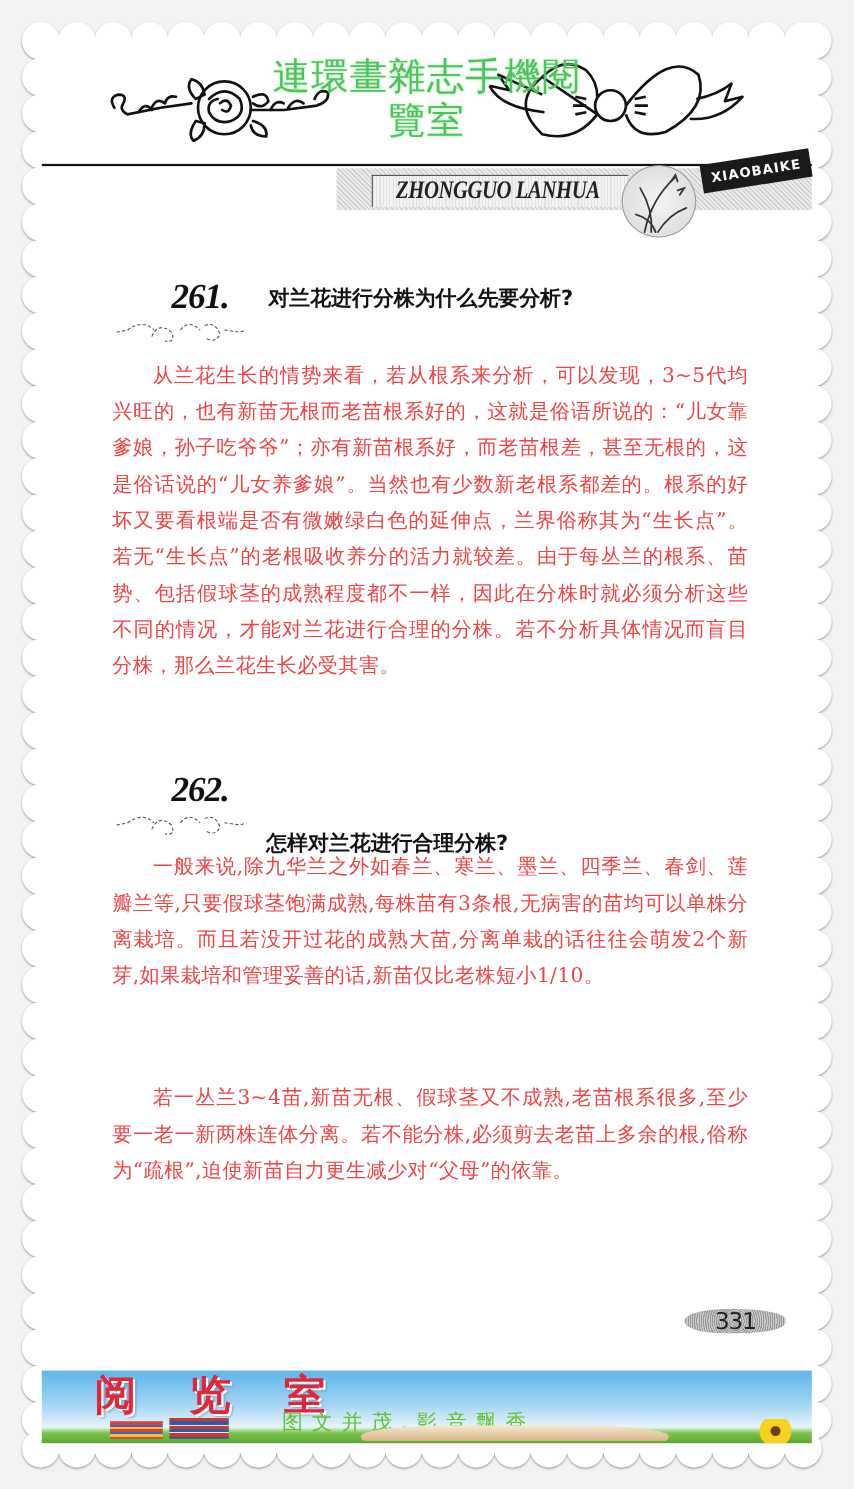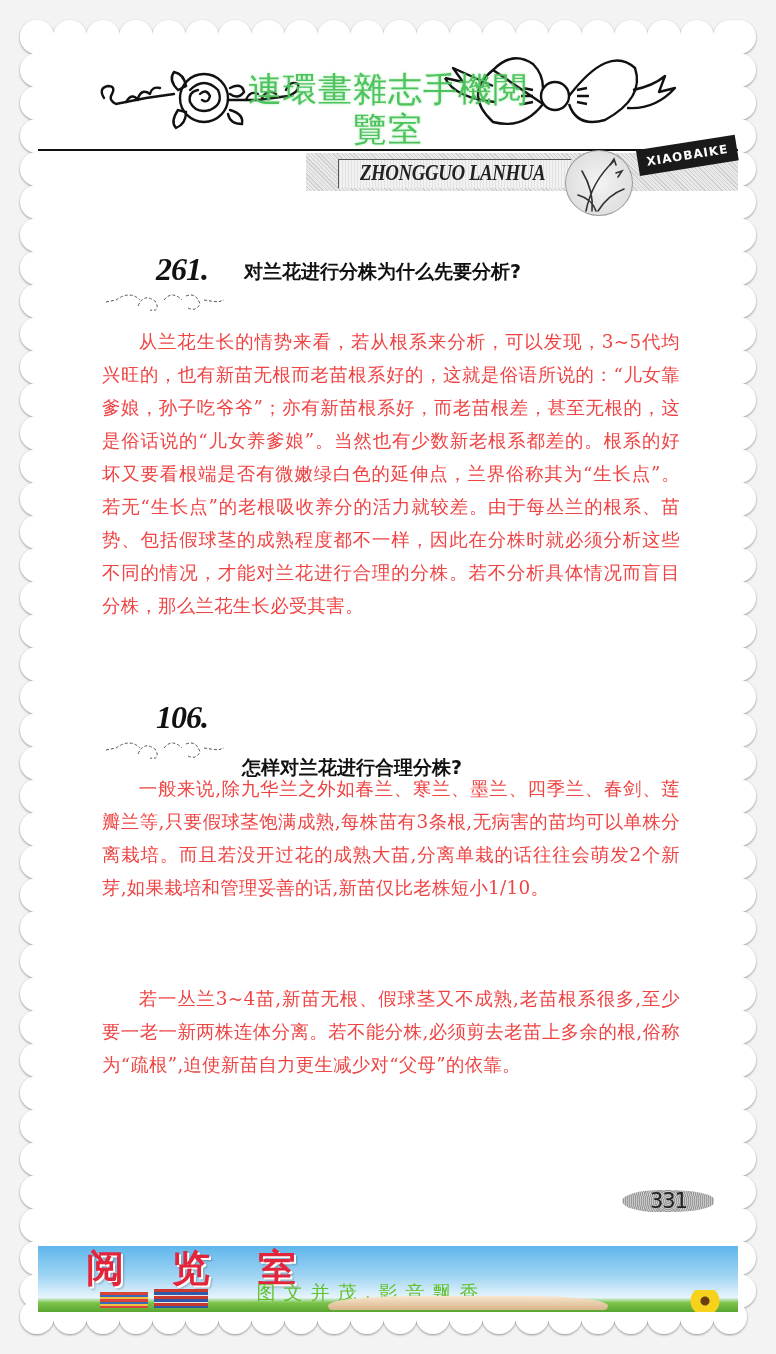--- a/index.html
+++ b/index.html
@@ -8,21 +8,21 @@
     font-family: "DejaVu Serif", "Liberation Serif", serif;
   }
   .frame-svg { position: absolute; left: 0; top: 0; }
   .page {
     position: absolute; left: 38px; top: 38px; width: 700px; height: 1278px; background: #ffffff;
   }
   
   .header-title {
     position: absolute; left: 0; width: 700px; top: 12px; text-align: center;
     color: #4cc35e; font-family: "DejaVu Sans", sans-serif; font-size: 34px; line-height: 40px;
-    letter-spacing: 1px; text-shadow: 0 0 3px rgba(120,220,120,0.6); margin-top: 19px;
+    letter-spacing: 1px; text-shadow: 0 0 3px rgba(120,220,120,0.6);
   }
   .header-title .line2 { display: block; }
   .rose-deco { position: absolute; left: 58px; top: 30px; }
   .bow-deco { position: absolute; left: 395px; top: 12px; }
   .header-rule { position: absolute; left: 0; top: 111px; width: 700px; height: 2px; background: #111; }
   .series-bar {
     position: absolute; left: 268px; top: 115px; width: 432px; height: 38px;
     background: repeating-linear-gradient(45deg, #cfcfcf 0 1px, #e9e9e9 1px 3px);
   }
   .series-box {
@@ -280,21 +280,21 @@
     <span class="q-title" style="left:88px;">对兰花进行分株为什么先要分析?</span>
   </div>
   <svg class="flourish" style="top:250px;" width="140" height="24" viewBox="0 0 140 24">
     <g fill="none" stroke="#555" stroke-width="1" stroke-dasharray="3 2">
       <path d="M2 14 l10 -2 q14 -10 24 0 M34 18 q6 -14 18 -4 q4 10 -6 8 M60 12 q8 -10 18 0 M82 8 q10 -4 14 8 q-4 8 -12 4 M100 12 l14 2 l6 -2"></path>
     </g>
   </svg>
   <p class="para" style="top:287px;height:346px;">从兰花生长的情势来看，若从根系来分析，可以发现，3~5代均兴旺的，也有新苗无根而老苗根系好的，这就是俗语所说的：“儿女靠爹娘，孙子吃爷爷”；亦有新苗根系好，而老苗根差，甚至无根的，这是俗话说的“儿女养爹娘”。当然也有少数新老根系都差的。根系的好坏又要看根端是否有微嫩绿白色的延伸点，兰界俗称其为“生长点”。若无“生长点”的老根吸收养分的活力就较差。由于每丛兰的根系、苗势、包括假球茎的成熟程度都不一样，因此在分株时就必须分析这些不同的情况，才能对兰花进行合理的分株。若不分析具体情况而盲目分株，那么兰花生长必受其害。</p>
 
   <div class="q-head" style="top:654px;">
-    <span class="q-num">106.</span>
+    <span class="q-num">262.</span>
     <span class="q-title" style="left:86px;margin-top:48px;">怎样对兰花进行合理分株?</span>
   </div>
   <svg class="flourish" style="top:698px;" width="140" height="24" viewBox="0 0 140 24">
     <g fill="none" stroke="#555" stroke-width="1" stroke-dasharray="3 2">
       <path d="M2 14 l10 -2 q14 -10 24 0 M34 18 q6 -14 18 -4 q4 10 -6 8 M60 12 q8 -10 18 0 M82 8 q10 -4 14 8 q-4 8 -12 4 M100 12 l14 2 l6 -2"></path>
     </g>
   </svg>
   <p class="para" style="top:734px;">一般来说,除九华兰之外如春兰、寒兰、墨兰、四季兰、春剑、莲瓣兰等,只要假球茎饱满成熟,每株苗有3条根,无病害的苗均可以单株分离栽培。而且若没开过花的成熟大苗,分离单栽的话往往会萌发2个新芽,如果栽培和管理妥善的话,新苗仅比老株短小1/10。</p>
   <p class="para" style="top:944px;">若一丛兰3~4苗,新苗无根、假球茎又不成熟,老苗根系很多,至少要一老一新两株连体分离。若不能分株,必须剪去老苗上多余的根,俗称为“疏根”,迫使新苗自力更生减少对“父母”的依靠。</p>
 

